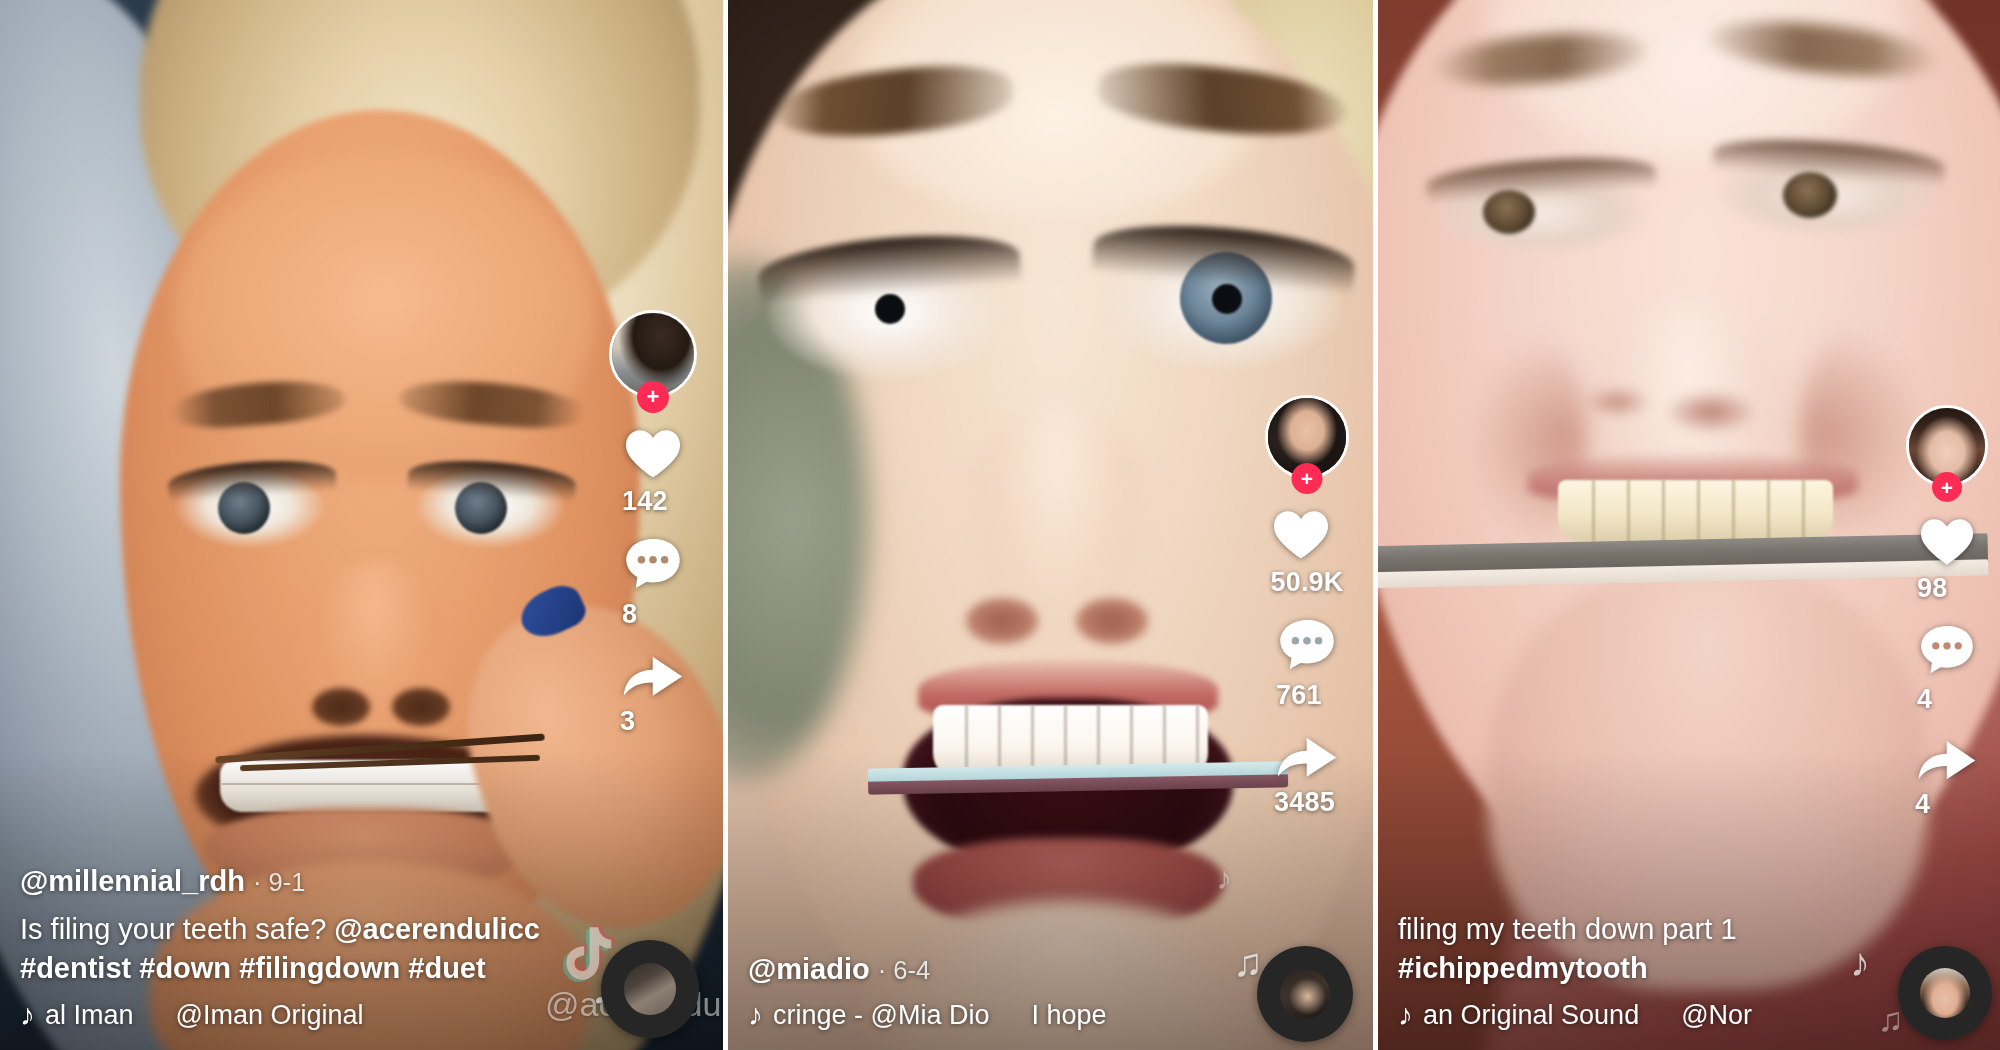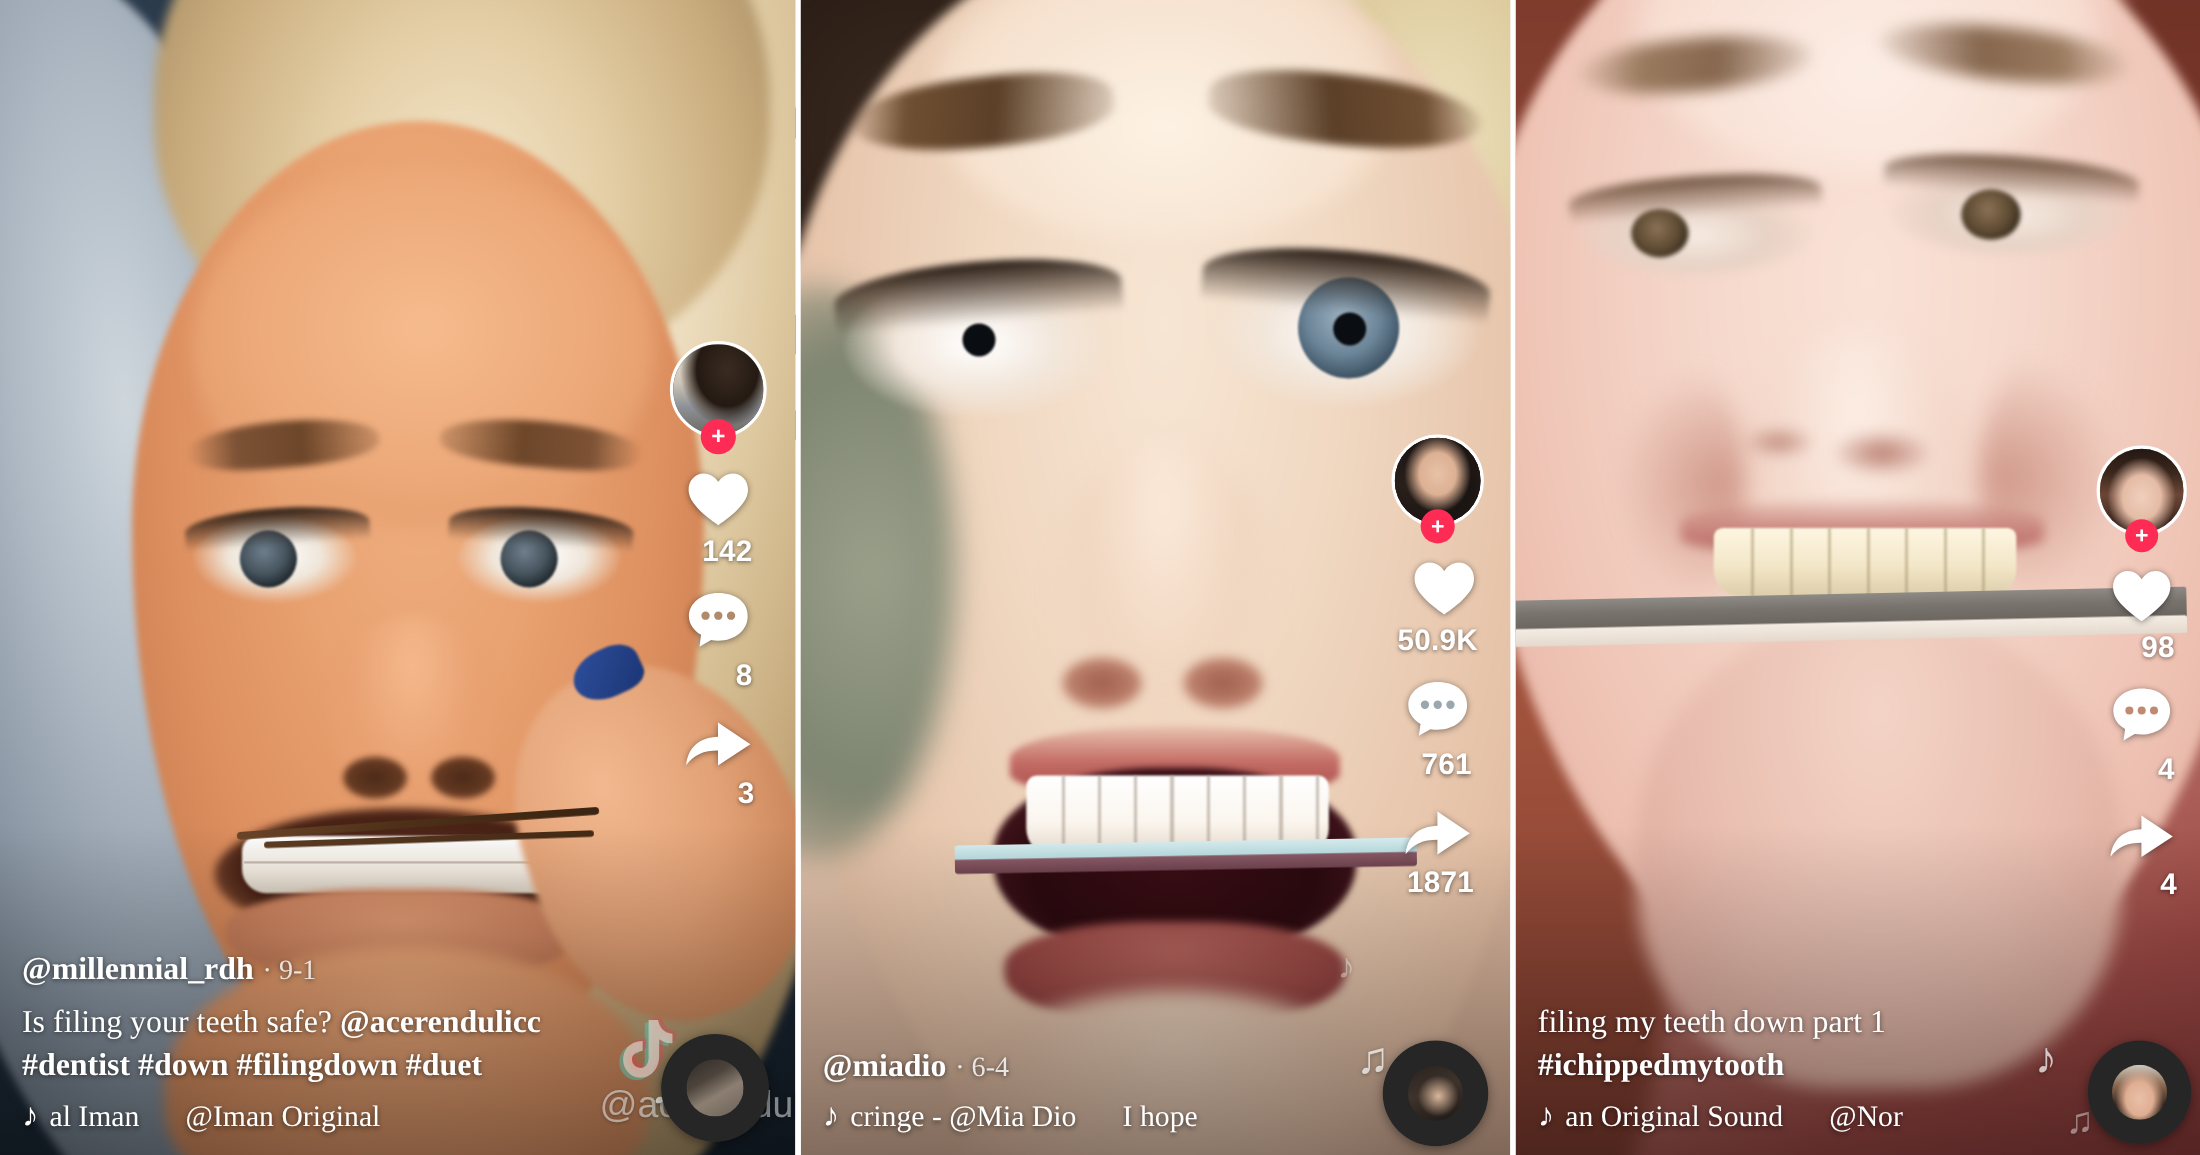--- a/index.html
+++ b/index.html
@@ -230,27 +230,27 @@
 
   
   .rail{position:absolute;display:flex;flex-direction:column;align-items:center;z-index:6;}
   .avatar-wrap{position:relative;margin-bottom:26px;}
   .avatar{border-radius:50%;border:3px solid #fff;overflow:hidden;position:relative;
     background:#6a5b52;display:block;}
   .avatar .av-bg{position:absolute;inset:0;}
   .plus{position:absolute;left:50%;transform:translateX(-50%);bottom:-15px;
     background:#fe2c55;border-radius:50%;display:flex;align-items:center;justify-content:center;
     color:#fff;font-weight:700;line-height:1;}
-  .act{display:flex;flex-direction:column;align-items:flex-end;margin-bottom:18px;}
+  .act{display:flex;flex-direction:column;align-items:flex-start;margin-bottom:18px;}
   .act .cnt{color:#fff;font-weight:700;text-shadow:0 1px 4px rgba(0,0,0,.55);margin-top:6px;letter-spacing:.2px;}
   .ic{display:block;filter:drop-shadow(0 1px 3px rgba(0,0,0,.45));}
 
   
   .caption{position:absolute;left:0;right:17px;bottom:0;z-index:7;padding:0 20px 18px 20px;
-    color:#fff;text-shadow:0 1px 5px rgba(0,0,0,.6);font-family:Liberation Serif, serif;}
+    color:#fff;text-shadow:0 1px 5px rgba(0,0,0,.6);}
   .cap-user{font-weight:700;display:flex;align-items:baseline;gap:8px;margin-bottom:12px;}
   .cap-user .handle{font-weight:700;}
   .cap-user .date{font-weight:400;color:rgba(255,255,255,.82);font-size:.88em;}
   .cap-desc{margin-bottom:10px;line-height:1.34;}
   .cap-desc .tag{font-weight:700;}
   .cap-desc .mention{font-weight:700;}
   .cap-music{display:flex;align-items:center;gap:10px;}
   .cap-music .note{flex:0 0 auto;}
 
   
@@ -438,21 +438,21 @@
           <circle cx="12" cy="9.8" r="1.5" fill="#9aa7ad"></circle>
           <circle cx="16.6" cy="9.8" r="1.5" fill="#9aa7ad"></circle>
         </svg>
         <div class="cnt" style="font-size:27px;">761</div>
       </div>
 
       <div class="act">
         <svg class="ic" width="66" height="52" viewBox="0 0 26 20">
           <path d="M1.5 18.5c.6-6.4 4.8-10 11.4-10.2V3.2L24.5 11l-11.6 7.6v-5.3C7.8 13.3 4.2 14.8 1.5 18.5z" fill="#fff"></path>
         </svg>
-        <div class="cnt" style="font-size:27px;">1871</div>
+        <div class="cnt" style="font-size:27px;">3485</div>
       </div>
     </div>
 
     <div class="floatnote" style="left:505px;top:940px;font-size:40px;">♫</div>
     <div class="floatnote" style="left:488px;top:860px;font-size:32px;opacity:.5;">♪</div>
     <div class="disc" style="right:20px;bottom:8px;width:96px;height:96px;">
       <div class="hole" style="width:50px;height:50px;">
         <div class="hb" style="background:
           radial-gradient(ellipse at 55% 55%,#d9b79b 0%,rgba(217,183,155,0) 48%),
           linear-gradient(160deg,#2b2320 0%,#3e332c 45%,#1d1714 100%);"></div>

